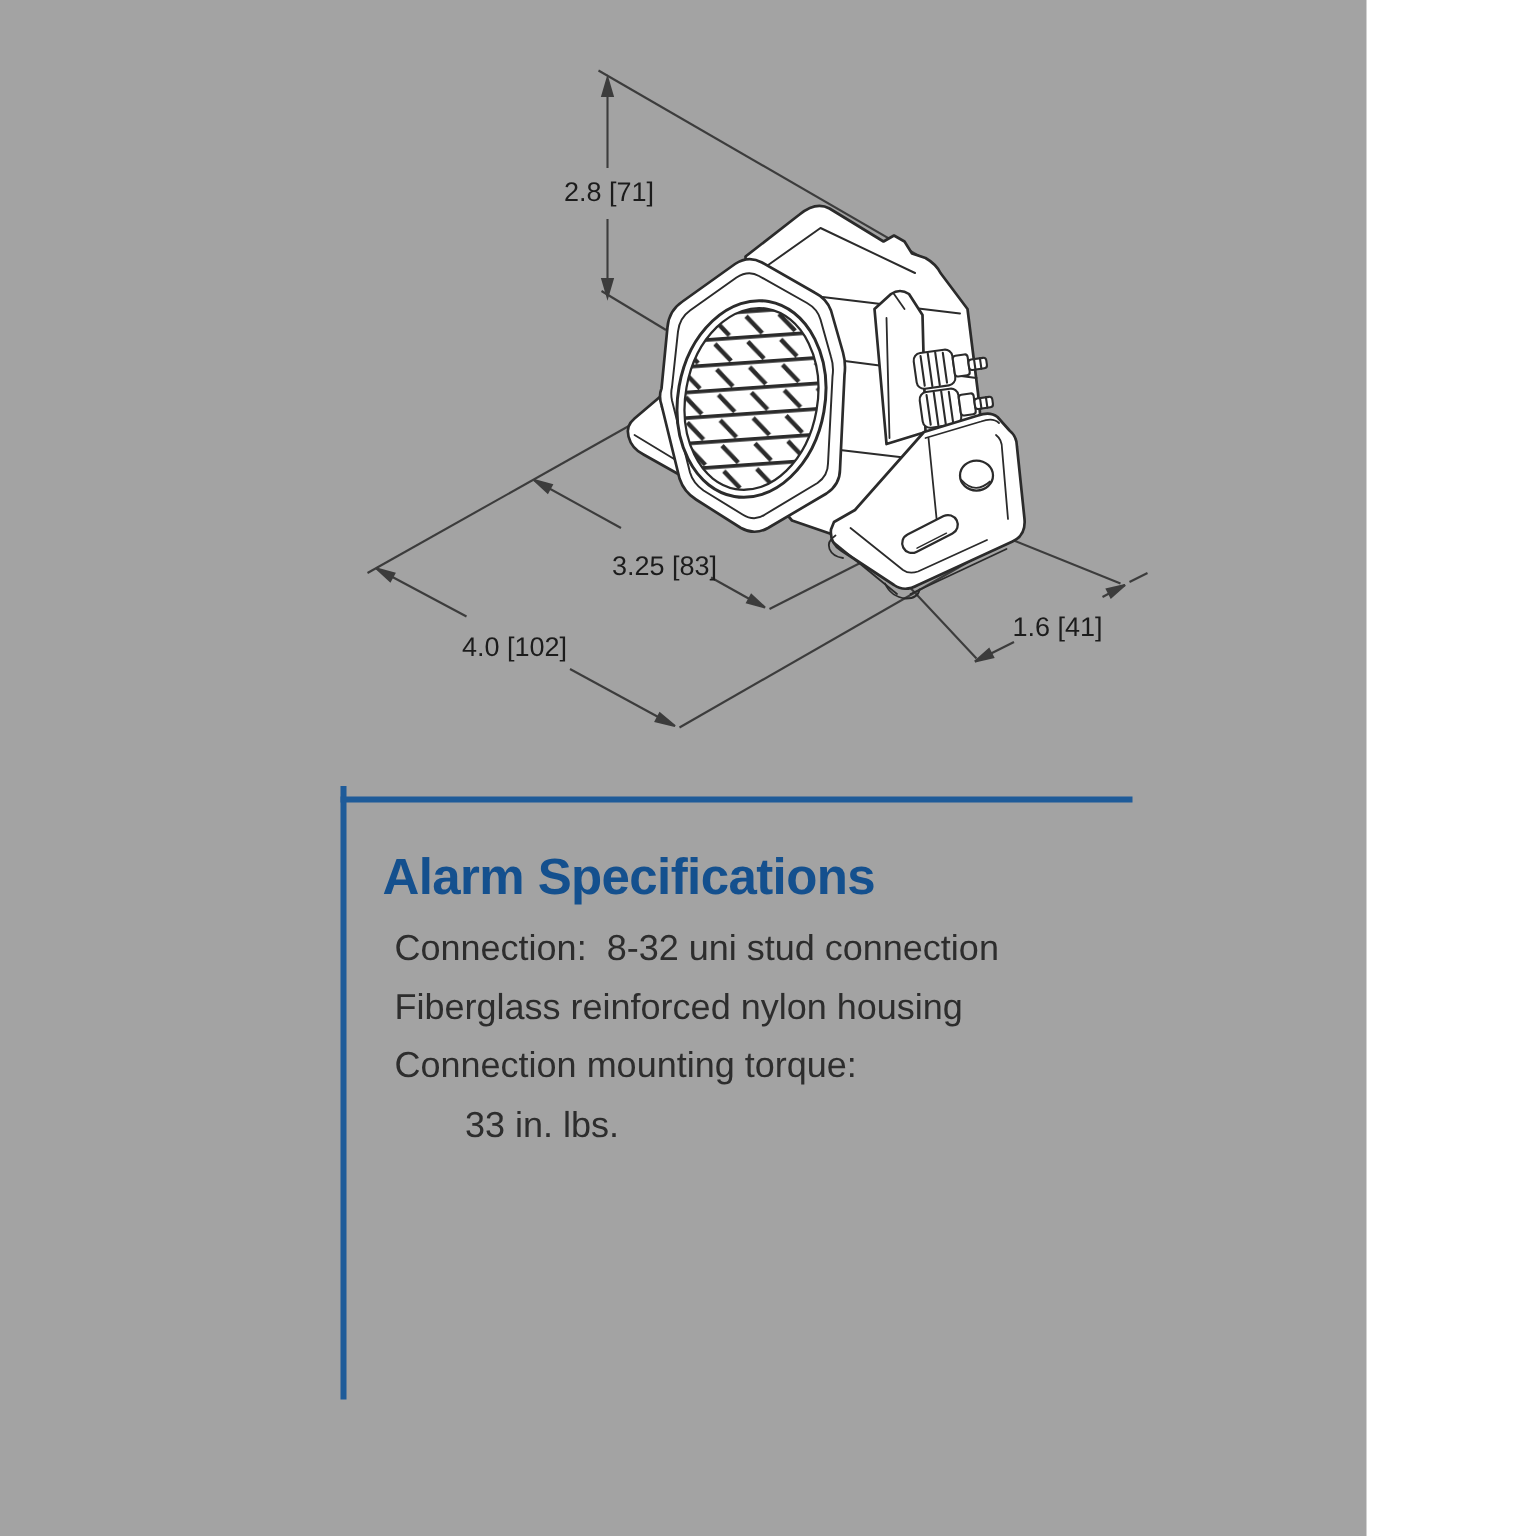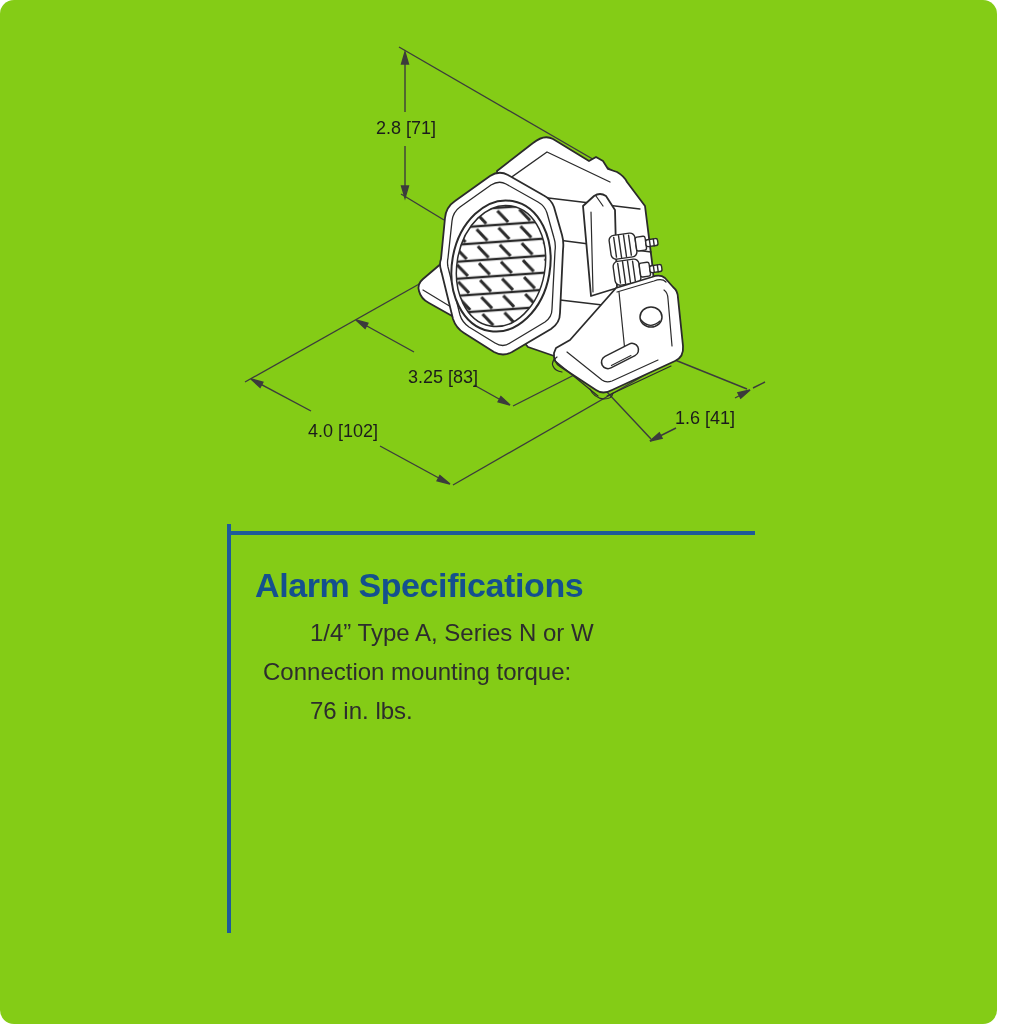--- a/index.html
+++ b/index.html
@@ -1,17 +1,17 @@
 <!DOCTYPE html>
 <html><head>
 <meta charset="utf-8">
 <style>
   html,body{margin:0;padding:0;background:#ffffff;}
-  #page{position:relative;width:997px;height:1024px;background:#84cc16;overflow:hidden;
-        font-family:"Liberation Sans", sans-serif;border-radius:14px;}
+  #page{position:relative;width:911px;height:1024px;background:#a3a3a3;overflow:hidden;
+        font-family:"Liberation Sans", sans-serif;}
   #drawing-svg{position:absolute;left:0;top:0;}
   .dim-label{font-family:"Liberation Sans", sans-serif;font-size:18px;fill:#1c1c1c;}
   
   .accent-vline{position:absolute;left:227px;top:524px;width:4px;height:409px;background:#1e5b99;}
   .accent-hline{position:absolute;left:227px;top:531px;width:528px;height:4px;background:#1e5b99;}
   .spec-title{position:absolute;left:255px;top:566px;font-size:34px;font-weight:bold;
               color:#14508e;letter-spacing:-0.4px;}
   .spec-lines{position:absolute;left:263px;top:613px;width:470px;}
   .spec-line{font-size:24px;line-height:39.2px;color:#2d2d2d;white-space:pre;}
   .spec-line.indent{padding-left:47px;}
@@ -159,18 +159,19 @@
       <text class="dim-label" x="705" y="424">1.6 [41]</text>
     </g>
   </svg>
 
   <div class="accent-vline"></div>
   <div class="accent-hline"></div>
 
   <div class="spec-title">Alarm Specifications</div>
 
   <div class="spec-lines">
-    <div class="spec-line indent">1/4” Type A, Series N or W</div>
+    <div class="spec-line">Connection:  8-32 uni stud connection</div>
+    <div class="spec-line">Fiberglass reinforced nylon housing</div>
     <div class="spec-line">Connection mounting torque:</div>
-    <div class="spec-line indent">76 in. lbs.</div>
+    <div class="spec-line indent">33 in. lbs.</div>
   </div>
 
 </div>
 
 </body></html>

